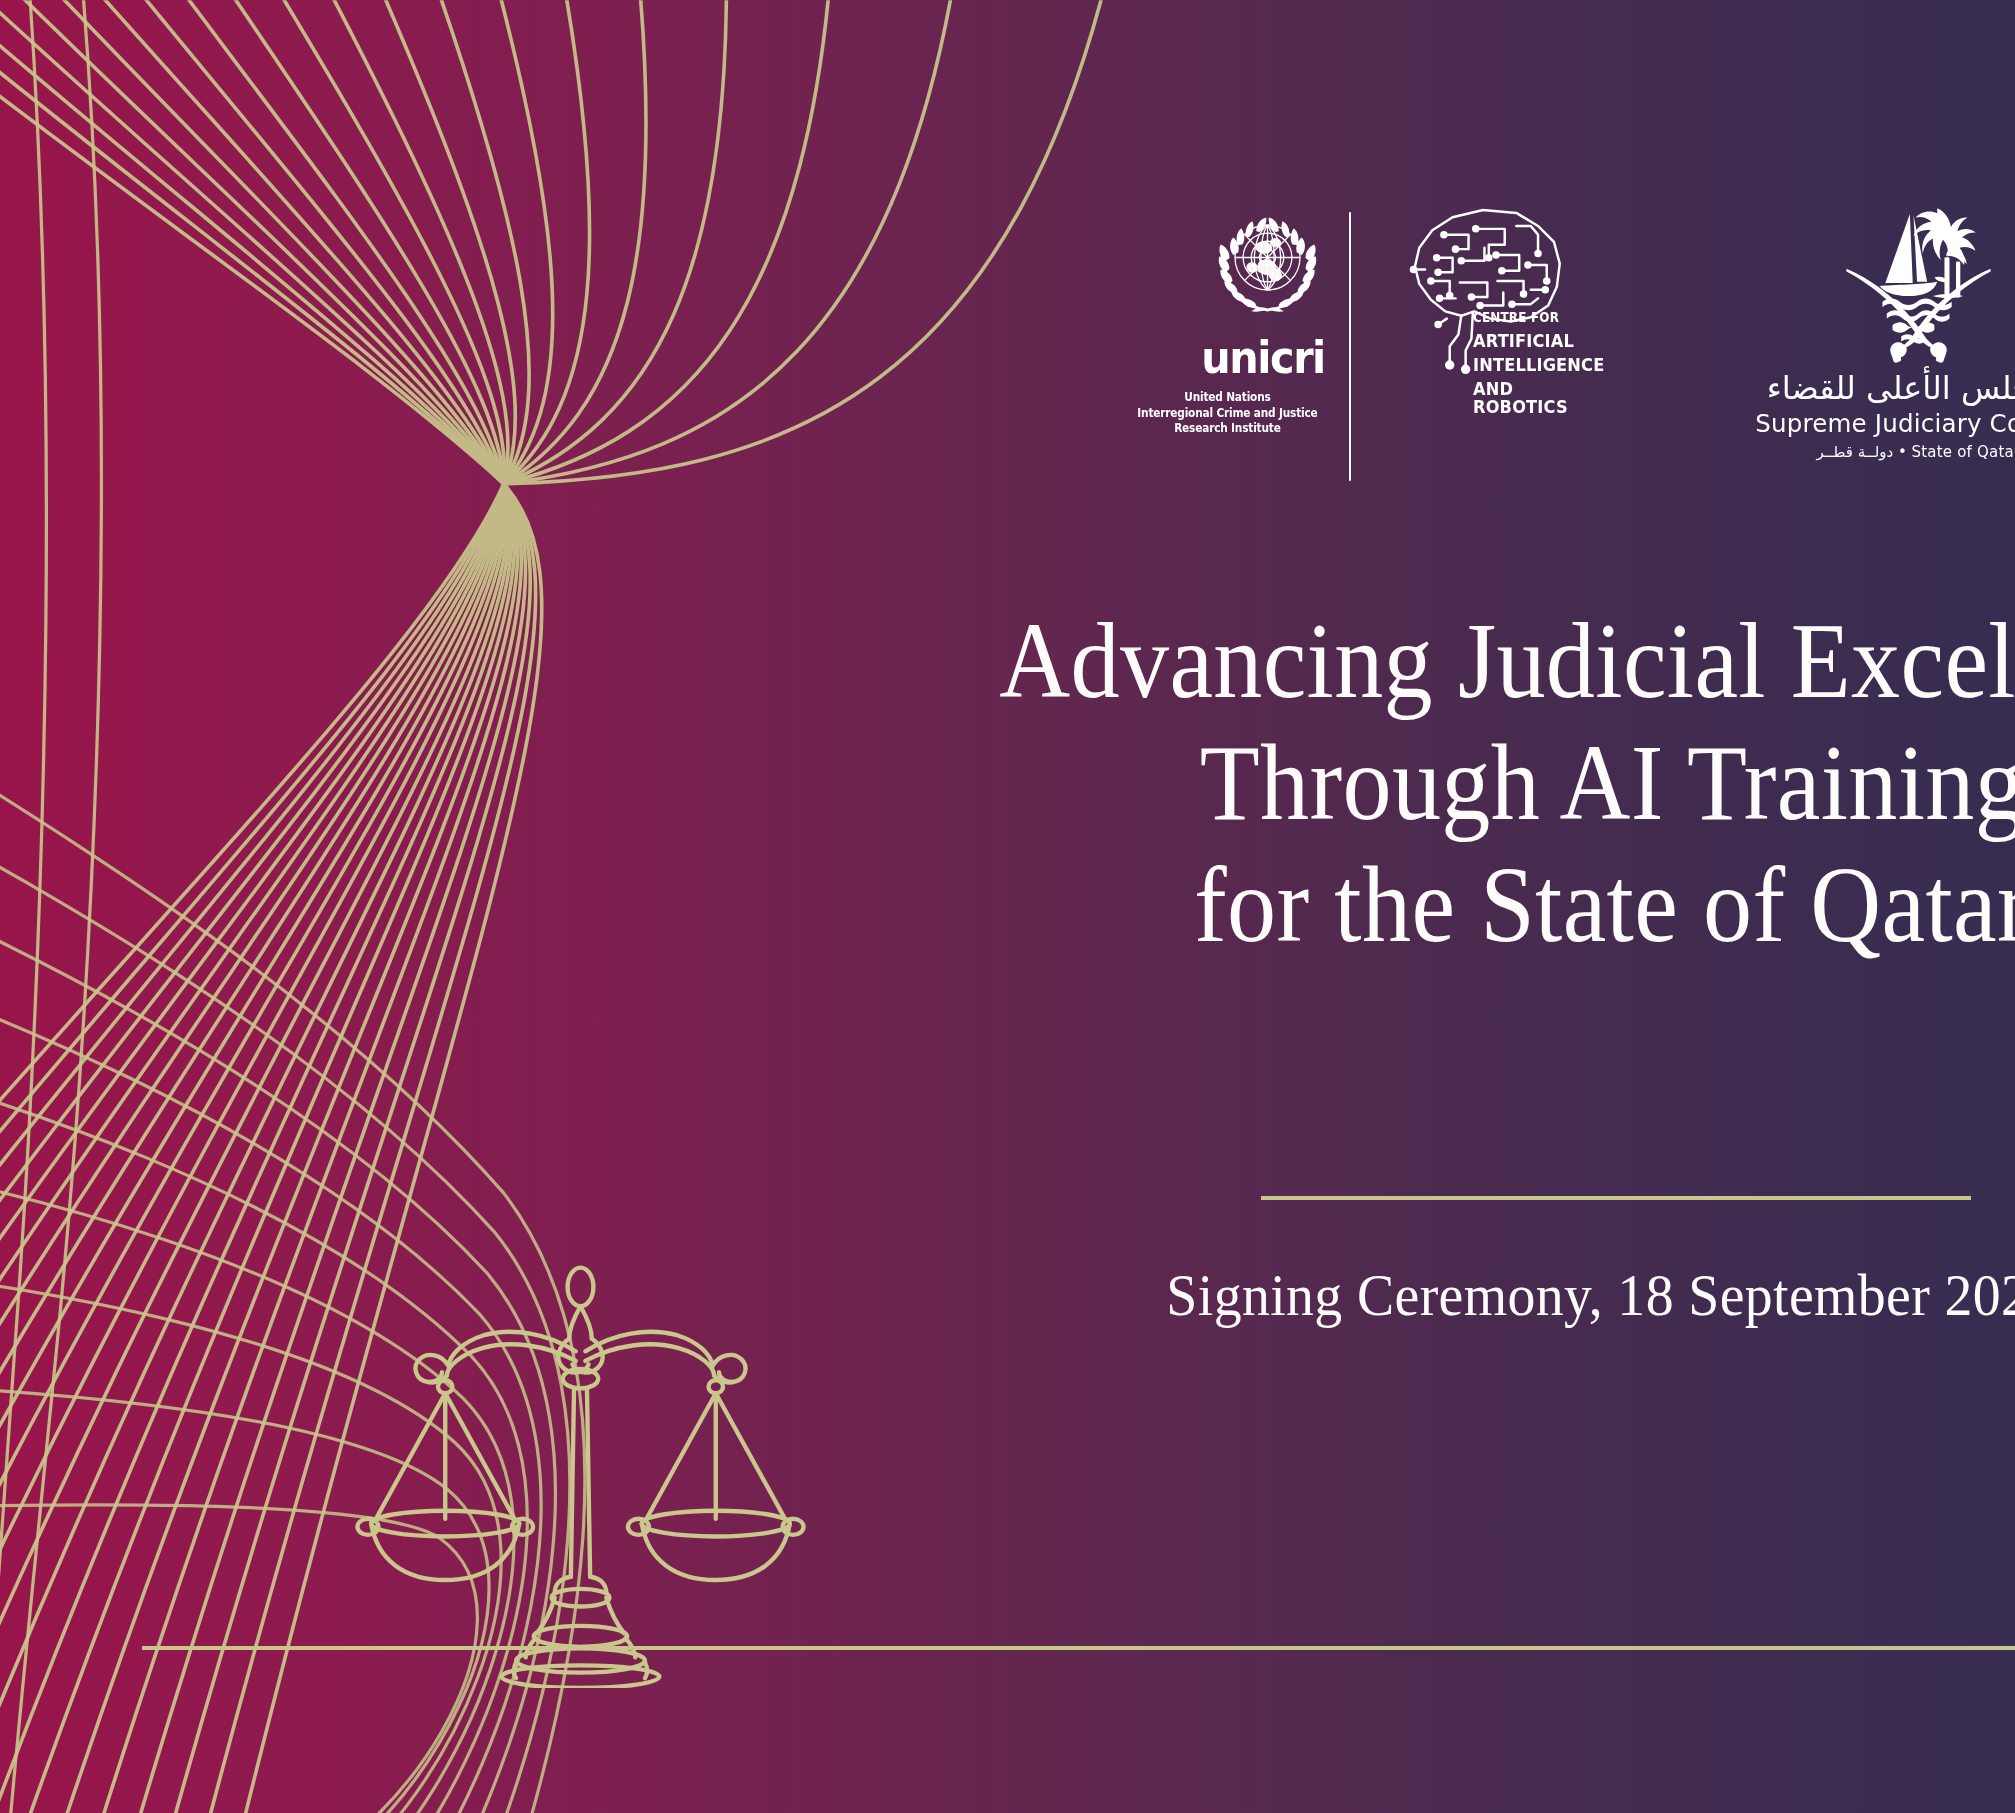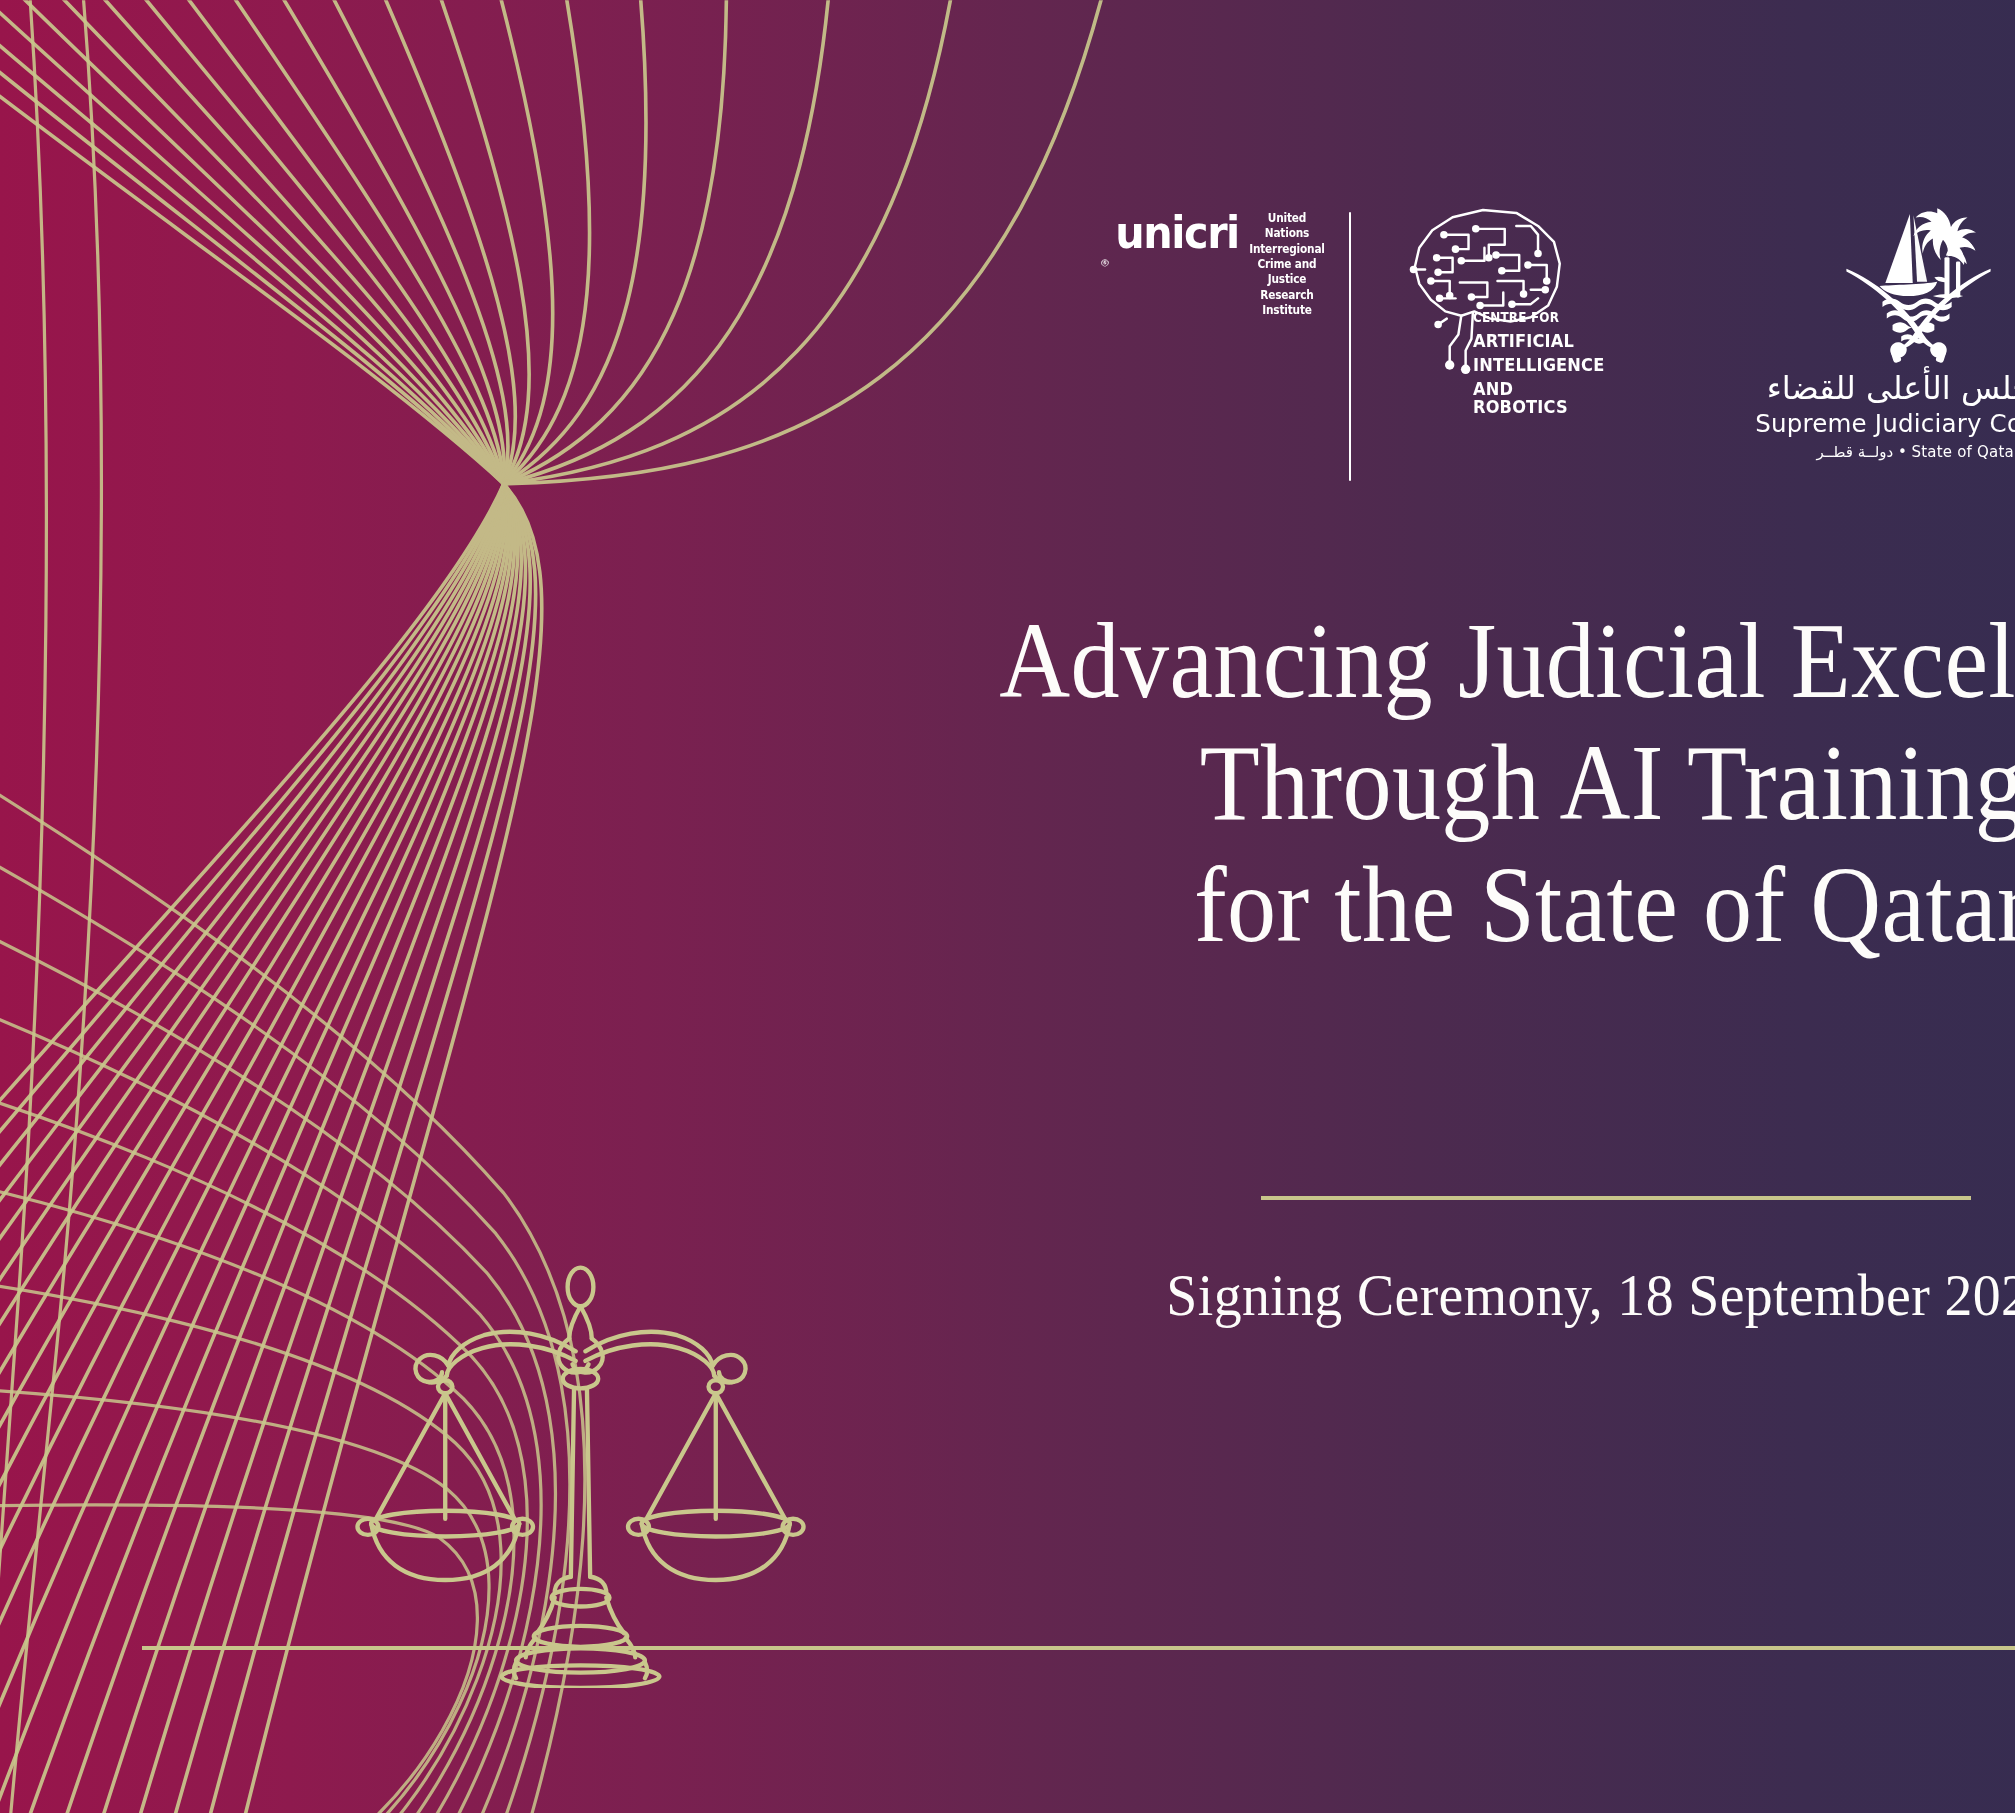--- a/index.html
+++ b/index.html
@@ -39,21 +39,21 @@
     justify-content:center;
     gap:0;
   }
   .logo-group-unicri{
     display:flex;
     align-items:stretch;
     height:298px;
   }
   .unicri-block{
     width:230px;
-    display:flex;flex-direction:row;align-items:flex-start;
+    display:flex;flex-direction:column;align-items:flex-end;
     padding-top:7.3px;
   }
   .un-emblem{width:125px;height:125px;display:block;}
   .unicri-word{
     margin-top:9.7px;
     color:#ffffff;
     font-family:"DejaVu Sans", sans-serif;
     font-weight:bold;
     font-size:45px;
     letter-spacing:-1.6px;

